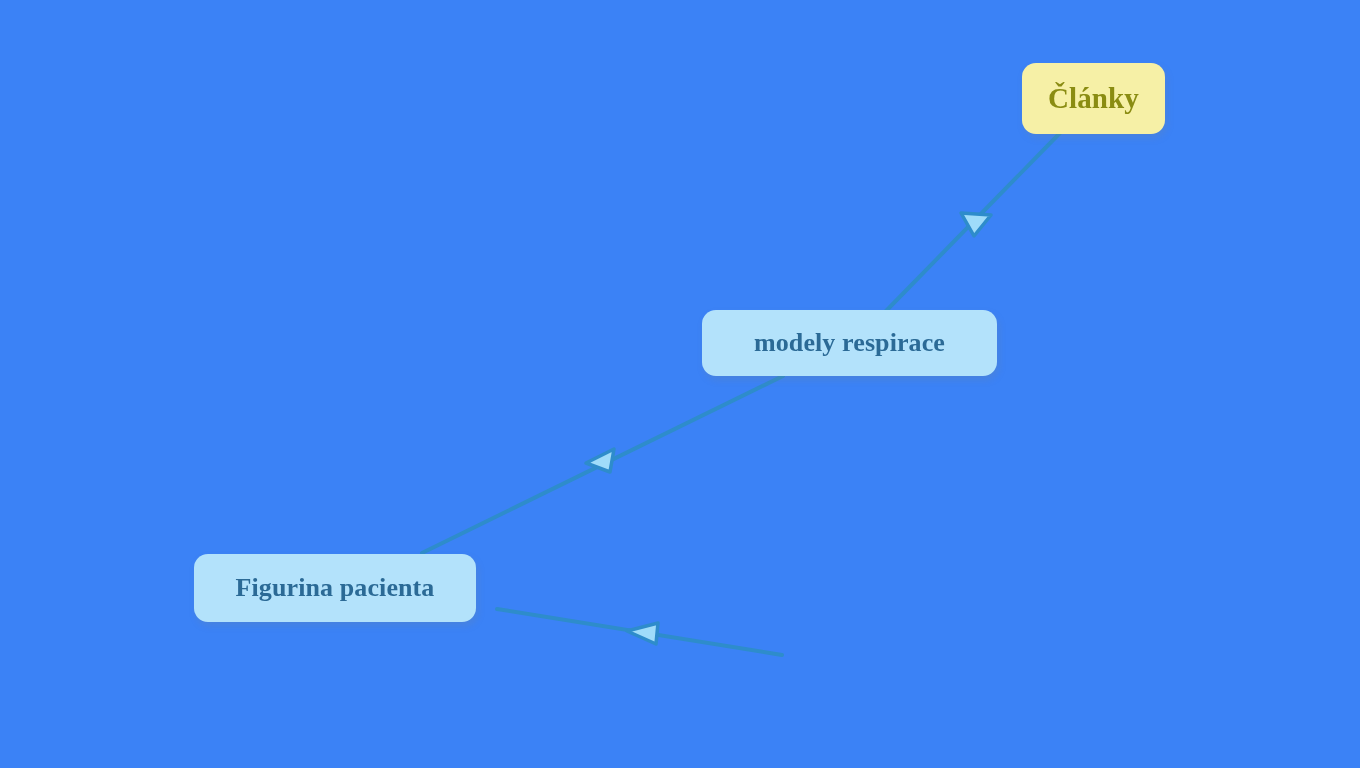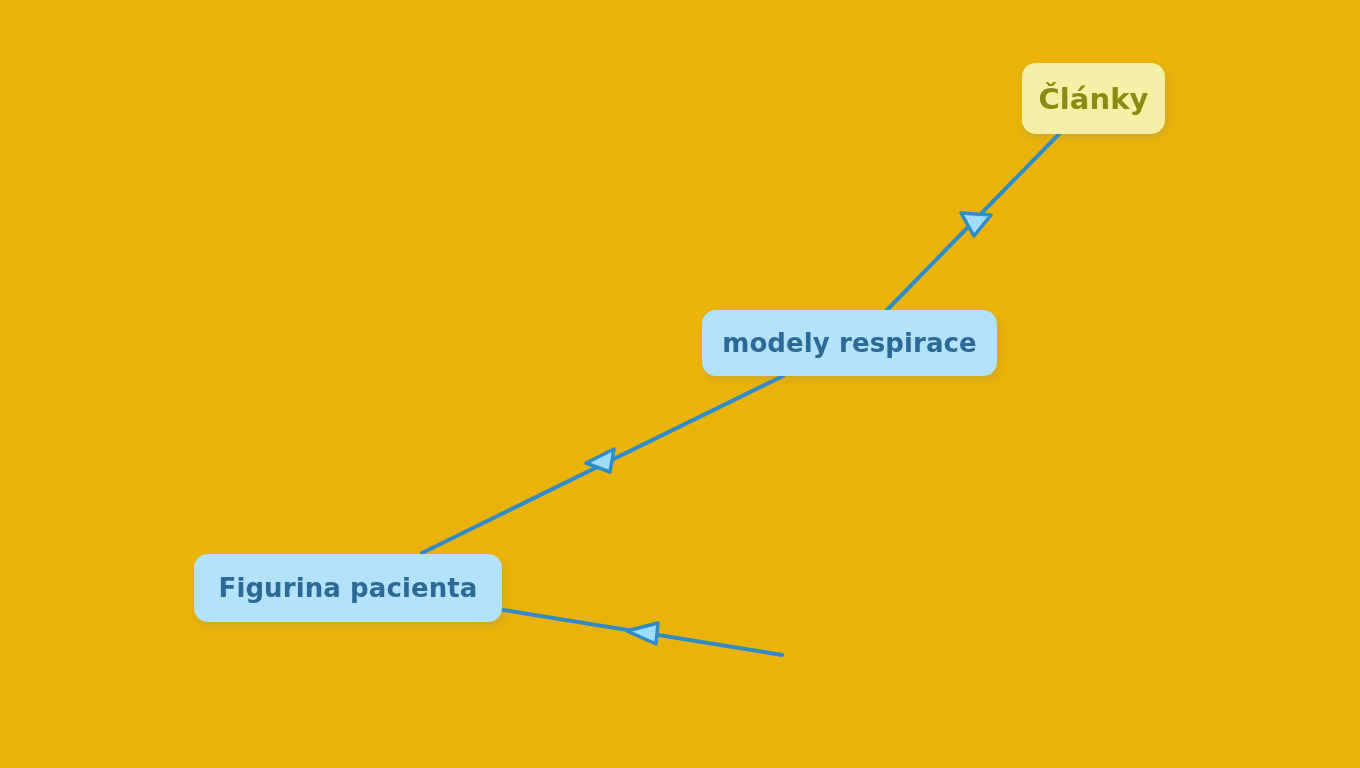--- a/index.html
+++ b/index.html
@@ -10,21 +10,22 @@
     width: 1360px;
     height: 768px;
     background: #f2f4f7;
     font-family: "DejaVu Sans", sans-serif;
     overflow: hidden;
   }
   #canvas {
     position: relative;
     width: 1360px;
     height: 768px;
-    background: #eab308;
+    background: #3b82f6;
+    font-family: Liberation Serif, serif;
   }
   #edge-layer {
     position: absolute;
     left: 0;
     top: 0;
     width: 1360px;
     height: 768px;
   }
   .node {
     position: absolute;
@@ -67,21 +68,21 @@
     top: 310px;
     width: 295px;
     height: 66px;
   }
   #node-modely .node-label {
     font-size: 26px;
   }
   #node-figurina {
     left: 194px;
     top: 554px;
-    width: 308px;
+    width: 282px;
     height: 68px;
     text-align: right;
   }
   #node-figurina .node-label {
     font-size: 26px;
   }
   #node-poznamky {
     left: 781px;
     top: 638px;
     width: 196px;

